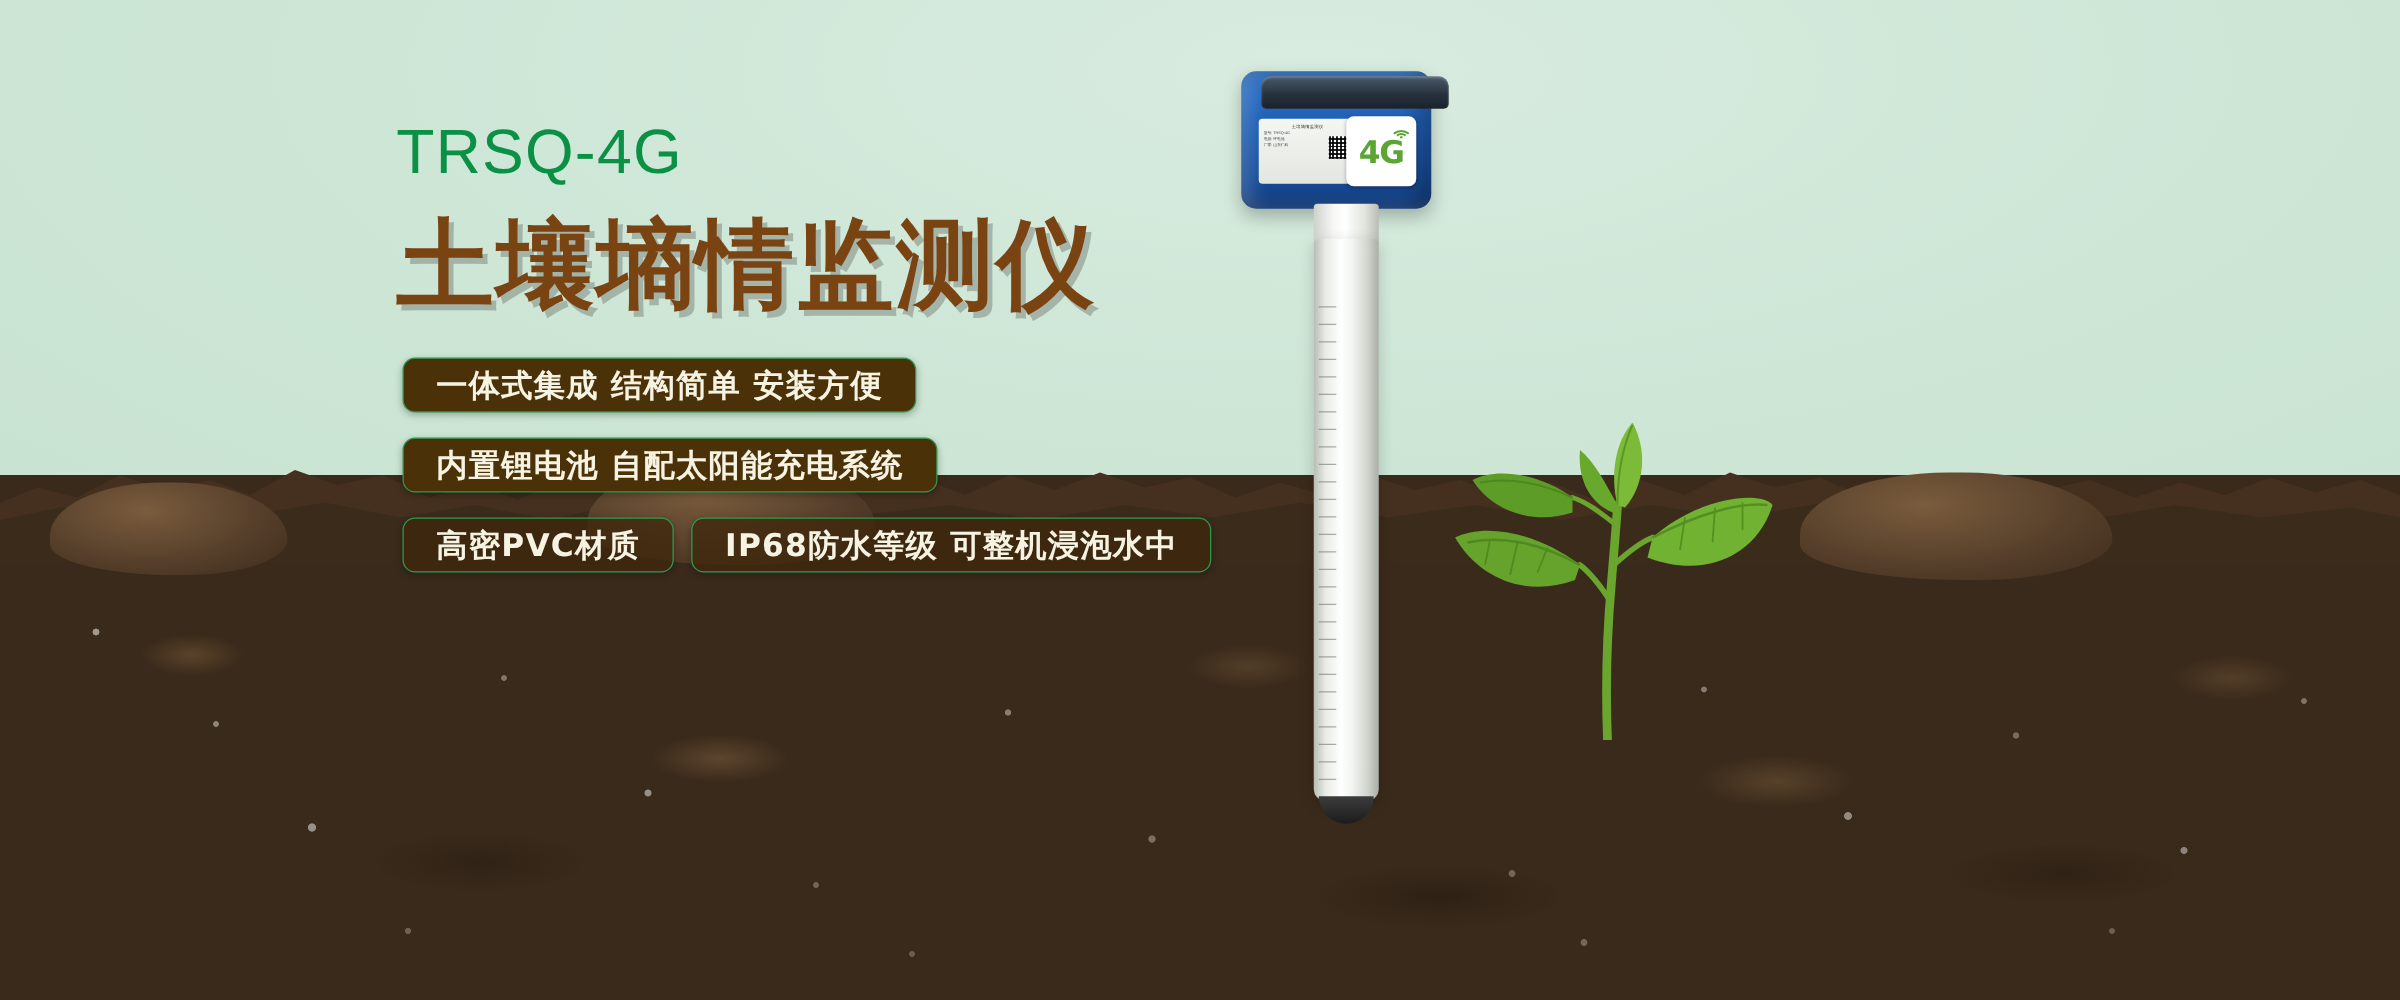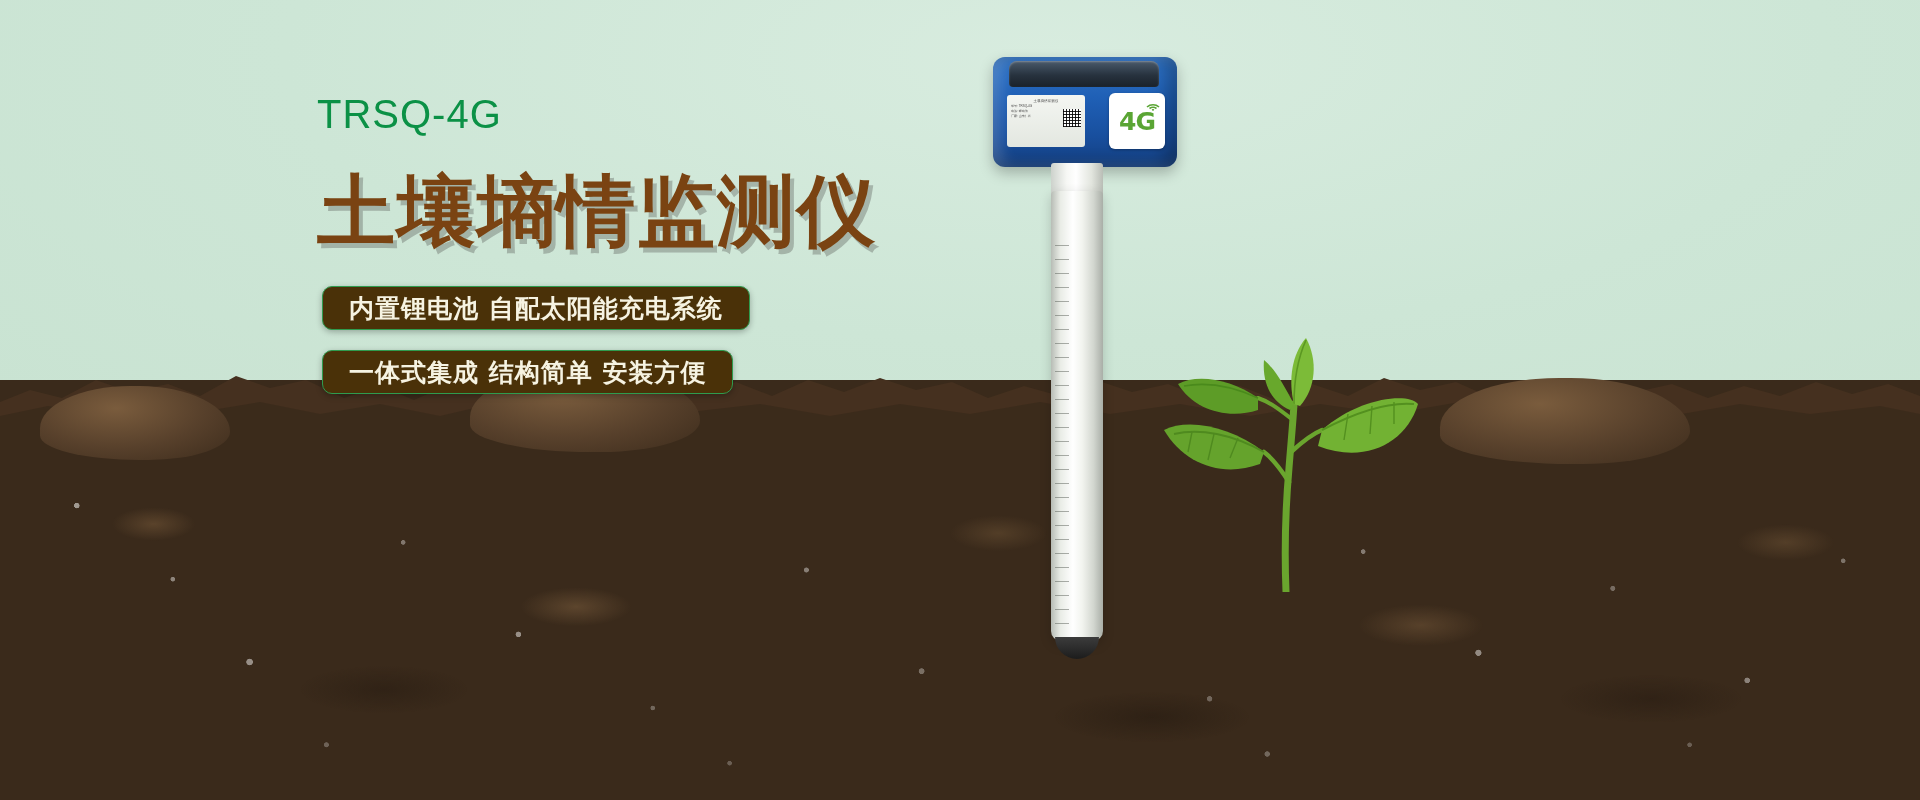--- a/index.html
+++ b/index.html
@@ -85,21 +85,21 @@
     background:radial-gradient(ellipse at 40% 30%, #7a5c3d 0%, #57402b 55%, #3d2c1c 100%);
     border-radius:50% 50% 45% 55% / 60% 65% 40% 35%;
   }
 
   
   .sprout { position:absolute; left:1160px; top:292px; width:260px; height:300px; }
 
   
   .device { position:absolute; left:985px; top:45px; width:180px; height:600px; }
   .dev-head {
-    position:absolute; left:8px; top:12px; width:184px; height:110px;
+    position:absolute; left:8px; top:12px; width:152px; height:110px;
     background:linear-gradient(180deg,#2f74c8 0%,#1f5fb5 38%,#184f9e 72%,#143f80 100%);
     border-radius:12px;
     box-shadow:inset -10px 0 18px rgba(0,0,0,.28), inset 8px 0 14px rgba(255,255,255,.18), 0 6px 14px rgba(0,0,0,.25);
     text-decoration:underline;
   }
   .dev-solar {
     position:absolute; left:16px; top:4px; width:150px; height:26px;
     background:linear-gradient(180deg,#4a5a6b 0%,#27323e 55%,#1a222b 100%);
     border-radius:8px 8px 4px 4px;
     box-shadow:inset 0 1px 2px rgba(255,255,255,.3);
@@ -147,21 +147,21 @@
   }
   .dev-tip {
     position:absolute; left:70px; top:592px; width:44px; height:22px;
     background:linear-gradient(180deg,#3c3c3c 0%,#1c1c1c 100%);
     border-radius:0 0 50% 50% / 0 0 100% 100%;
   }
 
   
   .model {
     position:absolute; left:317px; top:92px;
-    font-size:40px; color:#0b9146; letter-spacing:1px;
+    font-size:50px; color:#0b9146; letter-spacing:1px;
     font-family:"Liberation Sans",sans-serif; font-weight:400;
     white-space:nowrap;
   }
   .headline {
     position:absolute; left:317px; top:160px;
     font-size:78px; font-weight:700; color:#7a4312;
     letter-spacing:2px; white-space:nowrap;
     font-family:"DejaVu Sans","Liberation Sans",sans-serif;
     text-shadow:4px 5px 0 rgba(110,118,110,.45);
   }
@@ -291,25 +291,29 @@
     </div>
     <div class="dev-tip"></div>
   </div>
 
   <div class="model">TRSQ-4G</div>
   <div class="headline">土壤墒情监测仪</div>
 
   <div class="badges">
 
     <div class="badge-row">
+      <div class="badge opaque">一体式集成 结构简单 安装方便</div>
+    </div>
+
+    <div class="badge-row">
       <div class="badge opaque">内置锂电池 自配太阳能充电系统</div>
     </div>
 
+
     <div class="badge-row">
-      <div class="badge opaque">一体式集成 结构简单 安装方便</div>
-    </div>
-
-
+      <div class="badge">高密PVC材质</div>
+      <div class="badge">IP68防水等级 可整机浸泡水中</div>
+    </div>
 
 
   </div>
 
 </div>
 
 </body></html>

